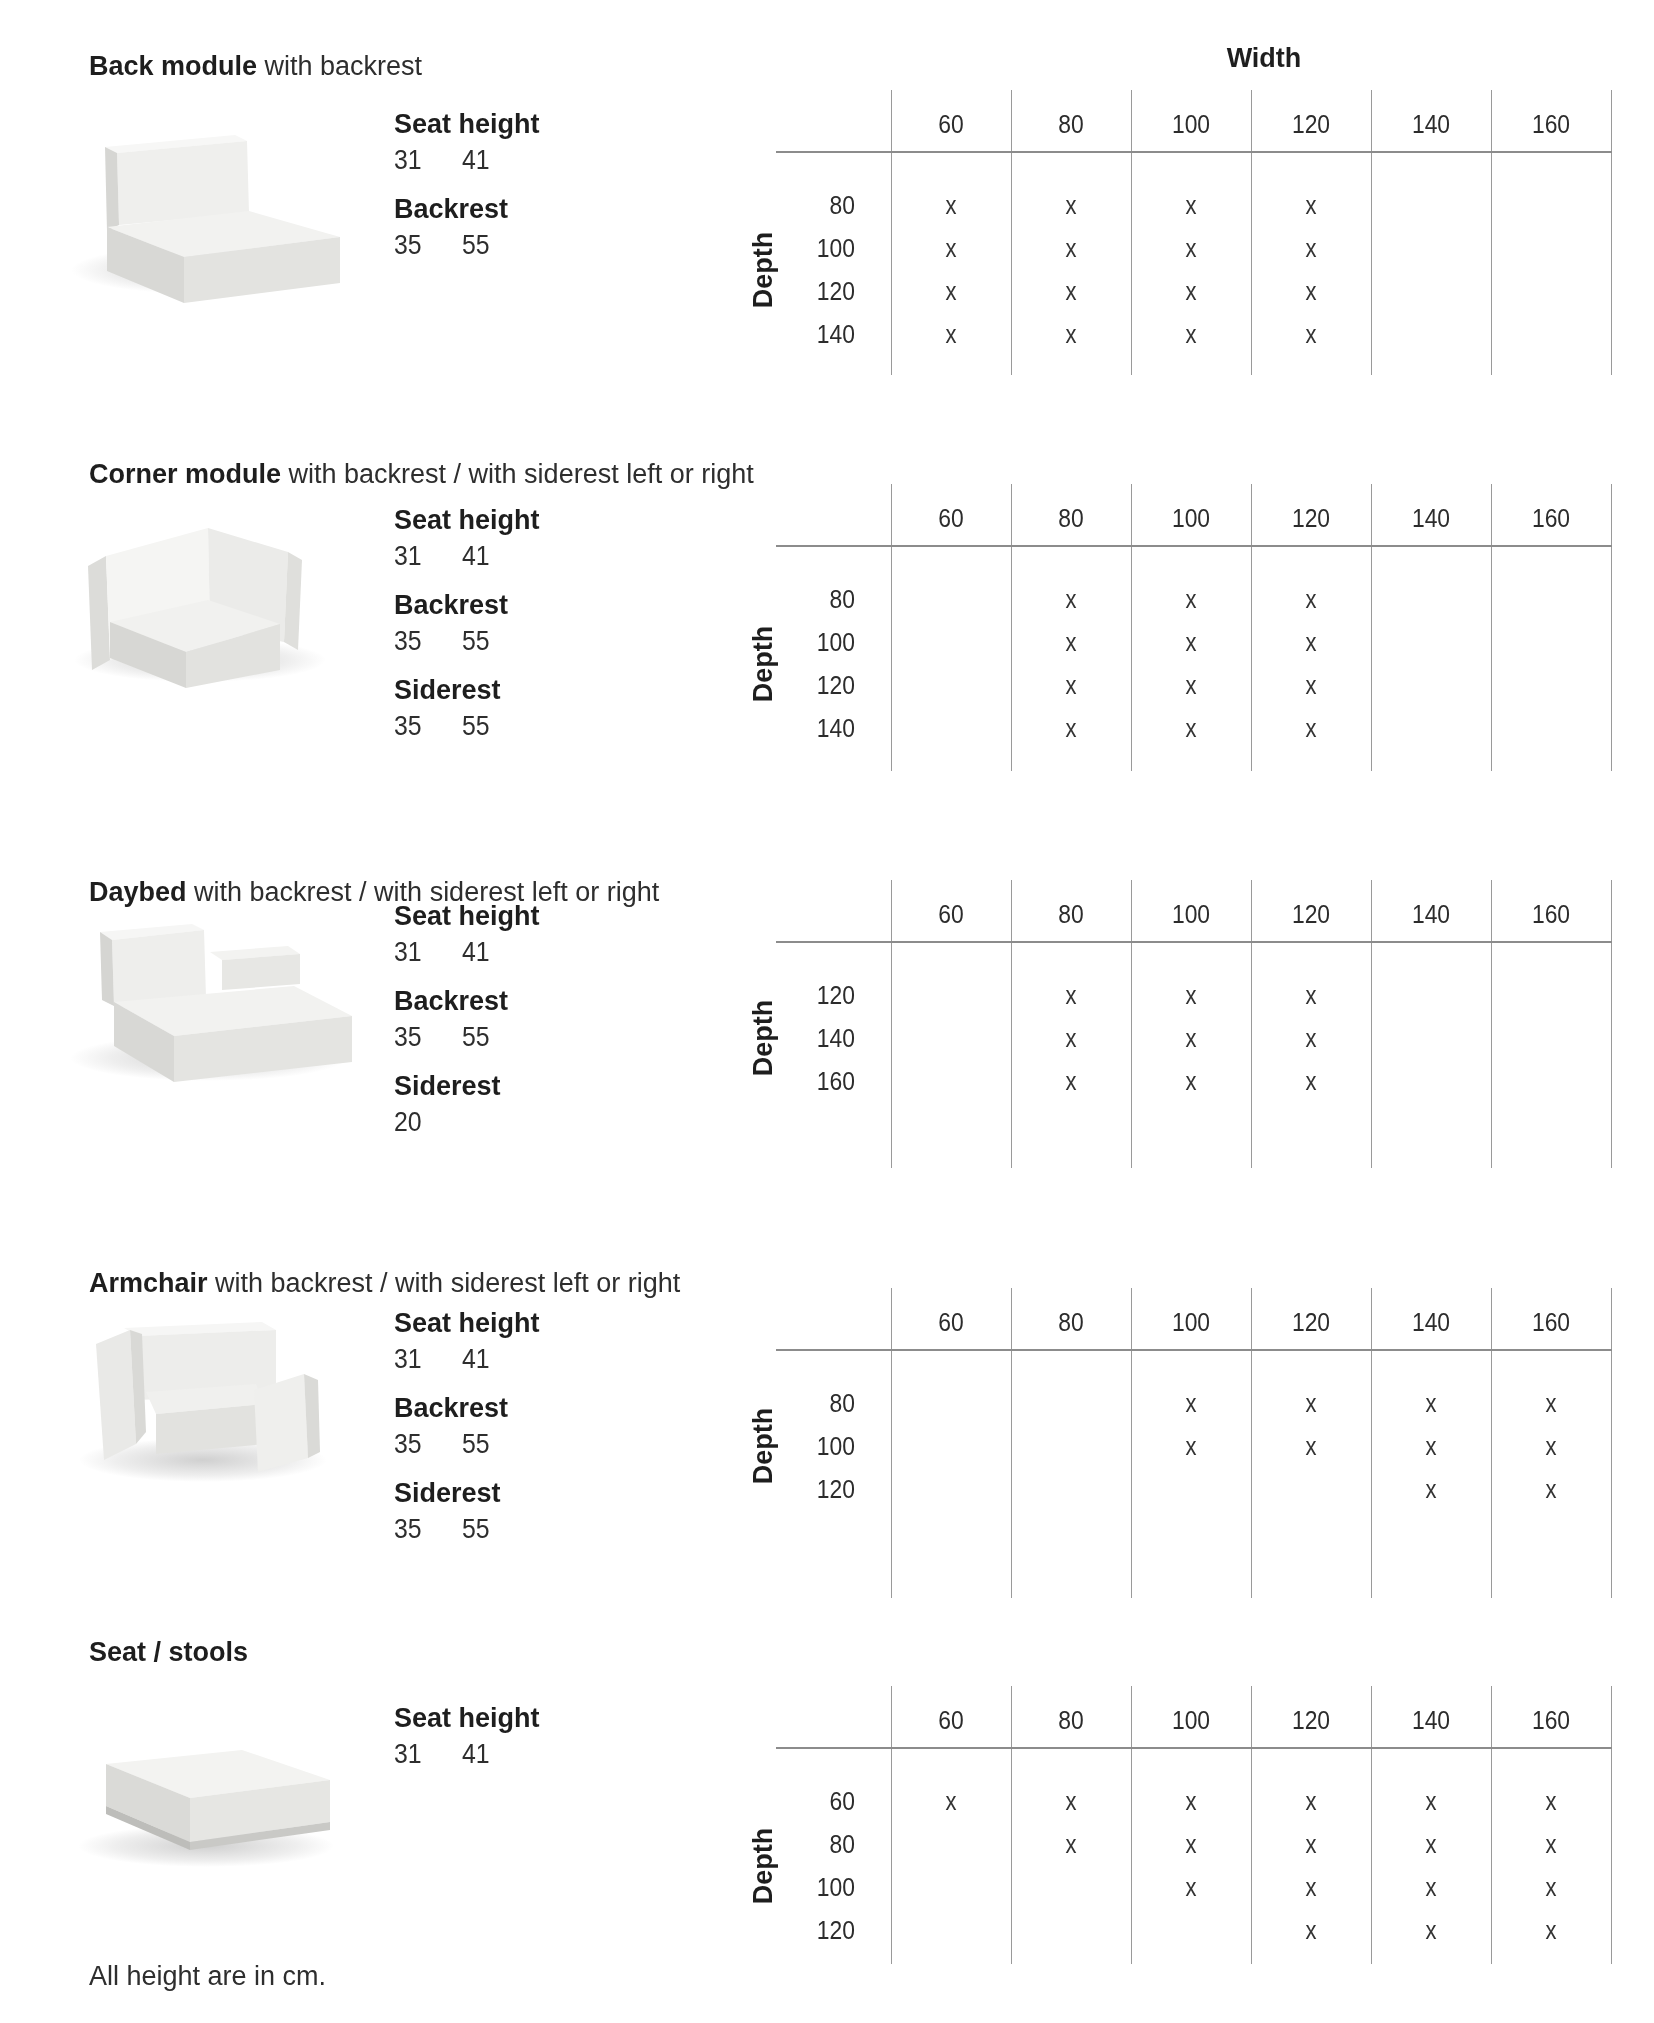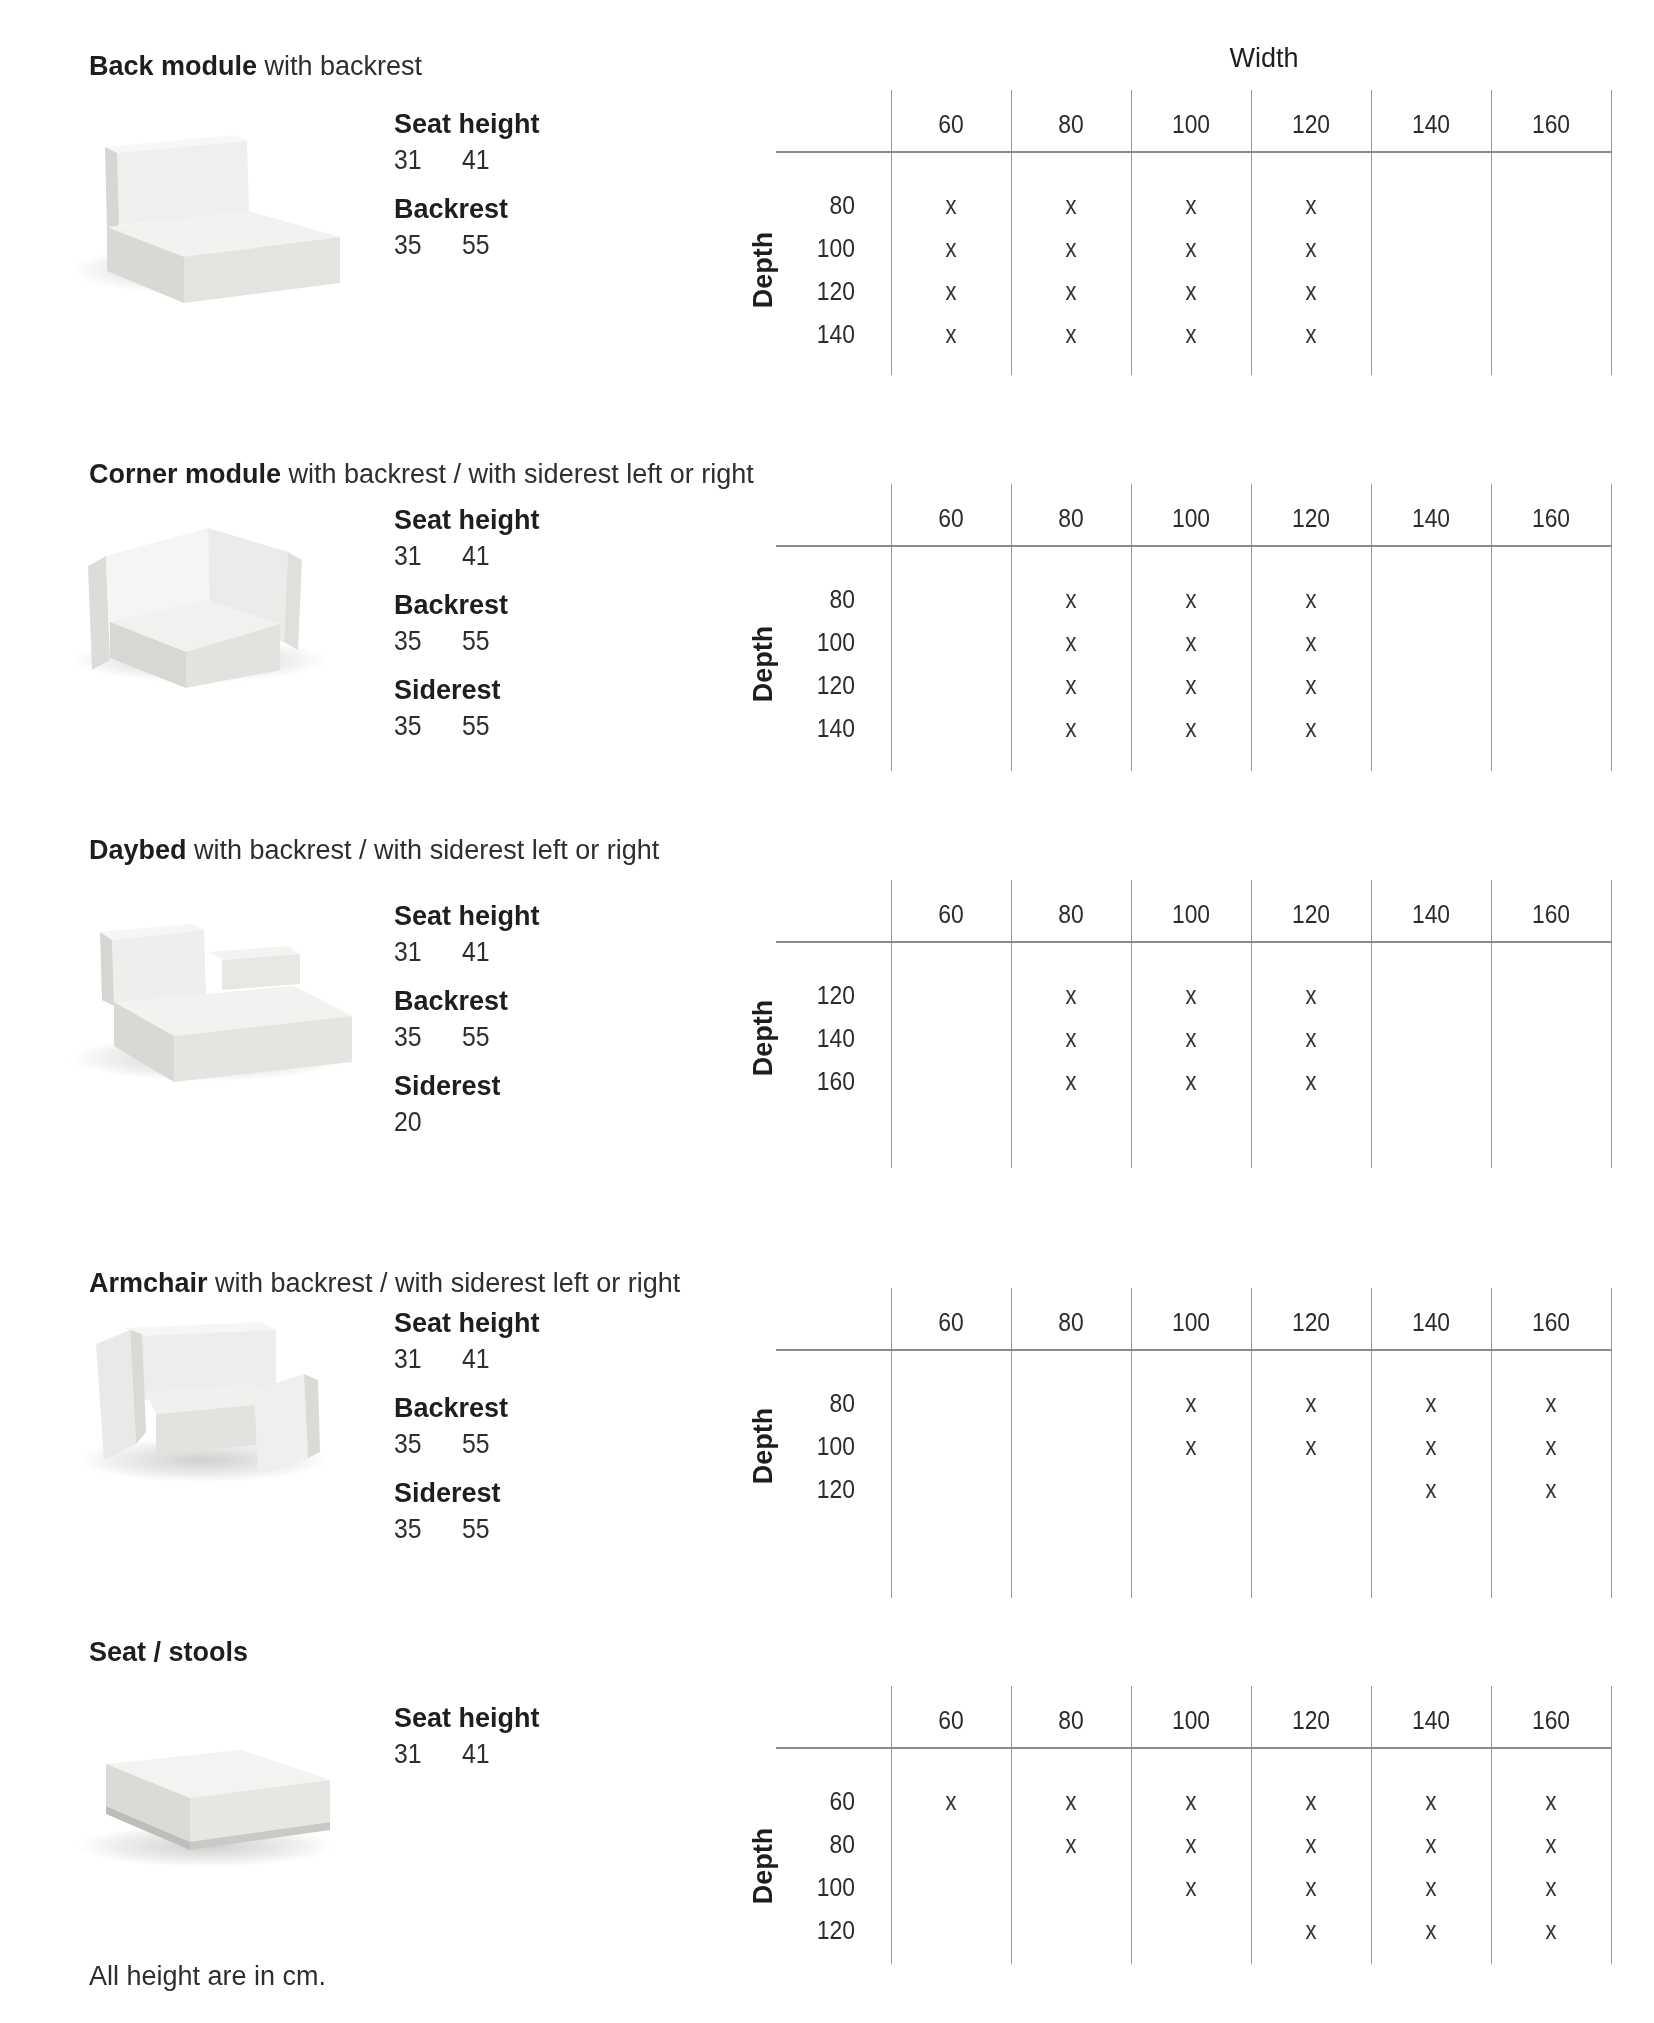--- a/index.html
+++ b/index.html
@@ -45,21 +45,21 @@
     font-size:26px;line-height:36px;color:#2c2c2c;
     transform:scaleX(.88);transform-origin:100% 50%;
   }
   .depth-label{
     position:absolute;left:-54px;width:140px;text-align:center;
     font-weight:700;font-size:27px;line-height:36px;color:var(--text);
     transform:rotate(-90deg);
   }
   .width-label{
     position:absolute;left:904px;top:40px;width:720px;text-align:center;
-    font-weight:400;font-size:27px;line-height:36px;color:var(--text);
+    font-weight:700;font-size:27px;line-height:36px;color:var(--text);
   }
   .footnote{
     position:absolute;left:89px;top:1958px;
     font-size:27px;line-height:36px;color:var(--muted);
   }
 </style>
 </head>
 <body>
 
 <div id="page">
@@ -196,21 +196,21 @@
           <div class="cell-mark" style="left: 264px; top: 183px;">x</div>
           <div class="cell-mark" style="left: 384px; top: 183px;">x</div>
           <div class="cell-mark" style="left: 504px; top: 183px;">x</div>
           <div class="row-head" style="top: 226px;">140</div>
           <div class="cell-mark" style="left: 264px; top: 226px;">x</div>
           <div class="cell-mark" style="left: 384px; top: 226px;">x</div>
           <div class="cell-mark" style="left: 504px; top: 226px;">x</div>
         </div>
       </div>
       <div class="abs">
-        <div class="section-title" style="top: 832px; text-align: center;"><span class="tb">Daybed</span><span class="tr"> with backrest / with siderest left or right</span></div>
+        <div class="section-title" style="top: 874px; text-align: center;"><span class="tb">Daybed</span><span class="tr"> with backrest / with siderest left or right</span></div>
         <div class="render-box" style="top: 868px;">
           <svg viewBox="0 0 310 220">
             <defs>
               <radialGradient id="sg2">
                 <stop offset="0%" stop-color="rgba(40,40,40,0.22)"></stop>
                 <stop offset="70%" stop-color="rgba(40,40,40,0.08)"></stop>
                 <stop offset="100%" stop-color="rgba(40,40,40,0)"></stop>
               </radialGradient>
             </defs>
             <ellipse cx="160" cy="190" rx="138" ry="23" fill="url(#sg2)"></ellipse>

